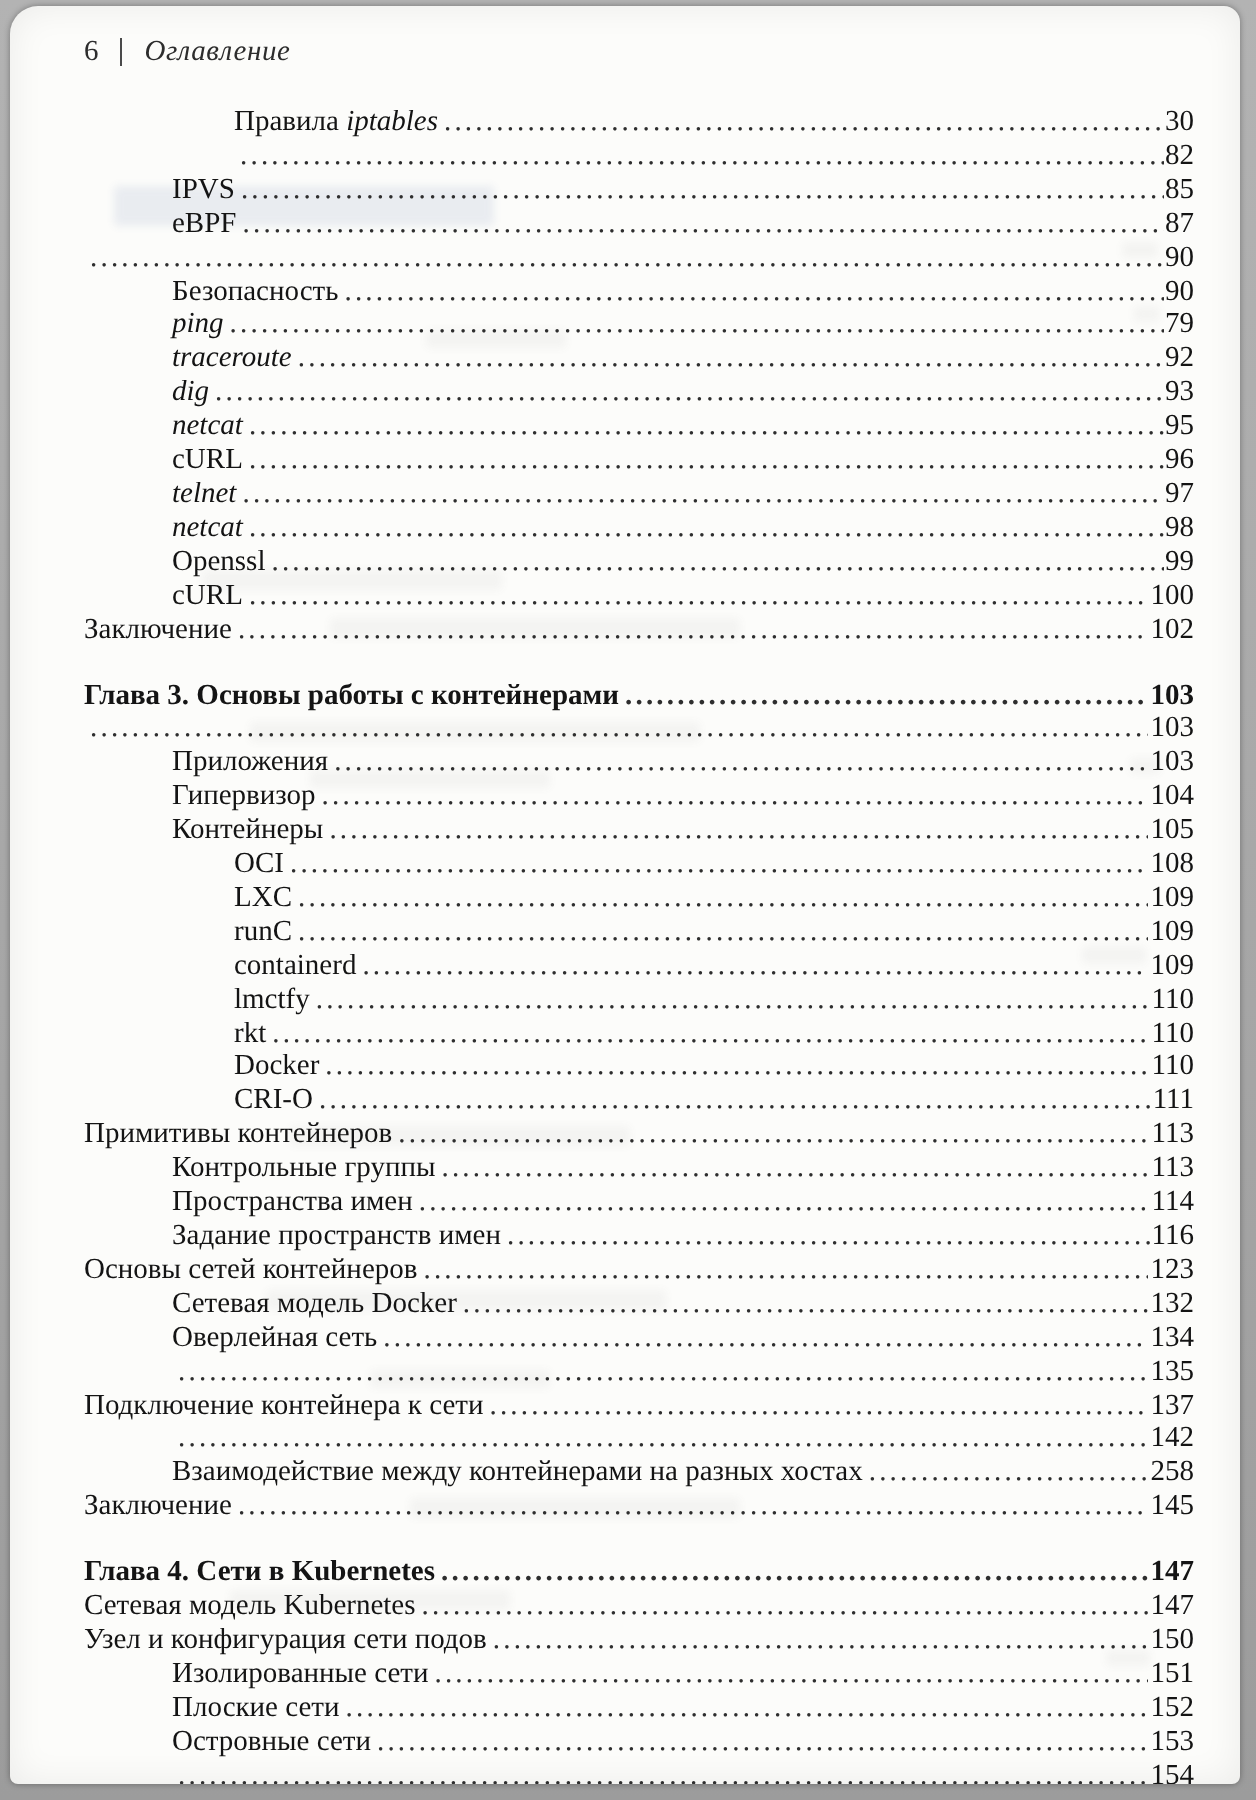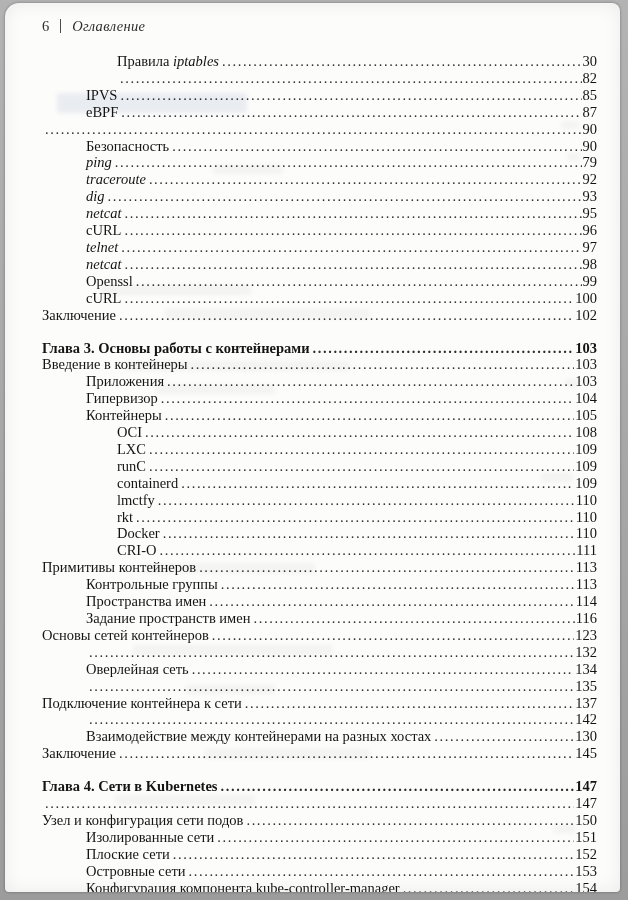--- a/index.html
+++ b/index.html
@@ -170,21 +170,20 @@
           <span class="title"><span>Заключение</span></span>
           <span class="dots">........................................................................................................................................................................................................</span>
           <span class="pg">102</span>
         </div>
         <div class="entry indent-0 bold gap">
           <span class="title"><span>Глава 3. Основы работы с контейнерами</span></span>
           <span class="dots">........................................................................................................................................................................................................</span>
           <span class="pg">103</span>
         </div>
         <div class="entry indent-0">
-          <span class="title"><span>Введение в контейнеры</span></span>
           <span class="dots">........................................................................................................................................................................................................</span>
           <span class="pg">103</span>
         </div>
         <div class="entry indent-1">
           <span class="title"><span>Приложения</span></span>
           <span class="dots">........................................................................................................................................................................................................</span>
           <span class="pg">103</span>
         </div>
         <div class="entry indent-1">
           <span class="title"><span>Гипервизор</span></span>
@@ -255,20 +254,21 @@
           <span class="title"><span>Задание пространств имен</span></span>
           <span class="dots">........................................................................................................................................................................................................</span>
           <span class="pg">116</span>
         </div>
         <div class="entry indent-0">
           <span class="title"><span>Основы сетей контейнеров</span></span>
           <span class="dots">........................................................................................................................................................................................................</span>
           <span class="pg">123</span>
         </div>
         <div class="entry indent-1">
+          <span class="title"><span>Сетевая модель Docker</span></span>
           <span class="dots">........................................................................................................................................................................................................</span>
           <span class="pg">132</span>
         </div>
         <div class="entry indent-1">
           <span class="title"><span>Оверлейная сеть</span></span>
           <span class="dots">........................................................................................................................................................................................................</span>
           <span class="pg">134</span>
         </div>
         <div class="entry indent-1">
           <span class="dots">........................................................................................................................................................................................................</span>
@@ -279,33 +279,34 @@
           <span class="dots">........................................................................................................................................................................................................</span>
           <span class="pg">137</span>
         </div>
         <div class="entry indent-1">
           <span class="dots">........................................................................................................................................................................................................</span>
           <span class="pg">142</span>
         </div>
         <div class="entry indent-1">
           <span class="title"><span>Взаимодействие между контейнерами на разных хостах</span></span>
           <span class="dots">........................................................................................................................................................................................................</span>
-          <span class="pg">130</span>
+          <span class="pg">258</span>
         </div>
         <div class="entry indent-0">
           <span class="title"><span>Заключение</span></span>
           <span class="dots">........................................................................................................................................................................................................</span>
           <span class="pg">145</span>
         </div>
         <div class="entry indent-0 bold gap">
           <span class="title"><span>Глава 4. Сети в Kubernetes</span></span>
           <span class="dots">........................................................................................................................................................................................................</span>
           <span class="pg">147</span>
         </div>
         <div class="entry indent-0">
+          <span class="title"><span>Сетевая модель Kubernetes</span></span>
           <span class="dots">........................................................................................................................................................................................................</span>
           <span class="pg">147</span>
         </div>
         <div class="entry indent-0">
           <span class="title"><span>Узел и конфигурация сети подов</span></span>
           <span class="dots">........................................................................................................................................................................................................</span>
           <span class="pg">150</span>
         </div>
         <div class="entry indent-1">
           <span class="title"><span>Изолированные сети</span></span>
@@ -316,20 +317,19 @@
           <span class="title"><span>Плоские сети</span></span>
           <span class="dots">........................................................................................................................................................................................................</span>
           <span class="pg">152</span>
         </div>
         <div class="entry indent-1">
           <span class="title"><span>Островные сети</span></span>
           <span class="dots">........................................................................................................................................................................................................</span>
           <span class="pg">153</span>
         </div>
         <div class="entry indent-1">
-          <span class="title"><span>Конфигурация компонента kube-controller-manager</span></span>
           <span class="dots">........................................................................................................................................................................................................</span>
           <span class="pg">154</span>
         </div>
       </main>
 
   </div>
 </div>
 
 </body></html>

